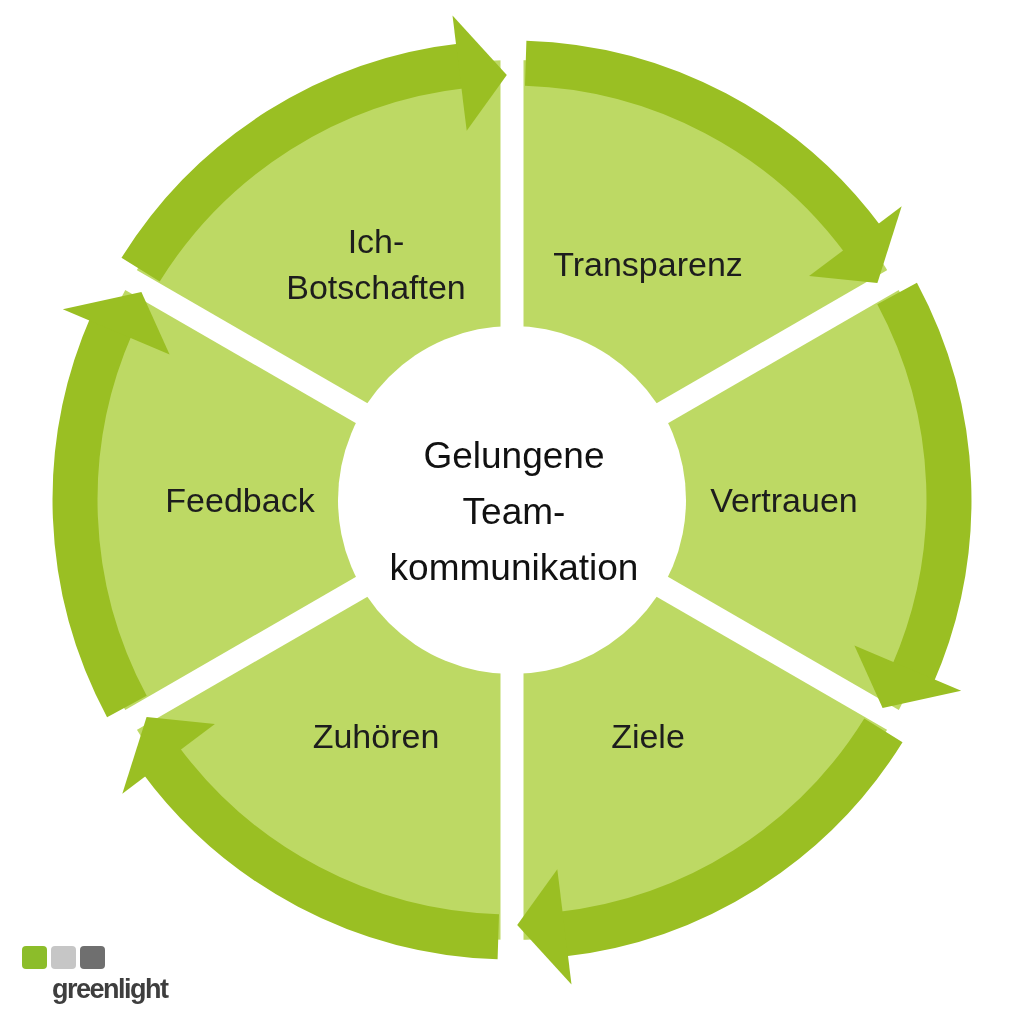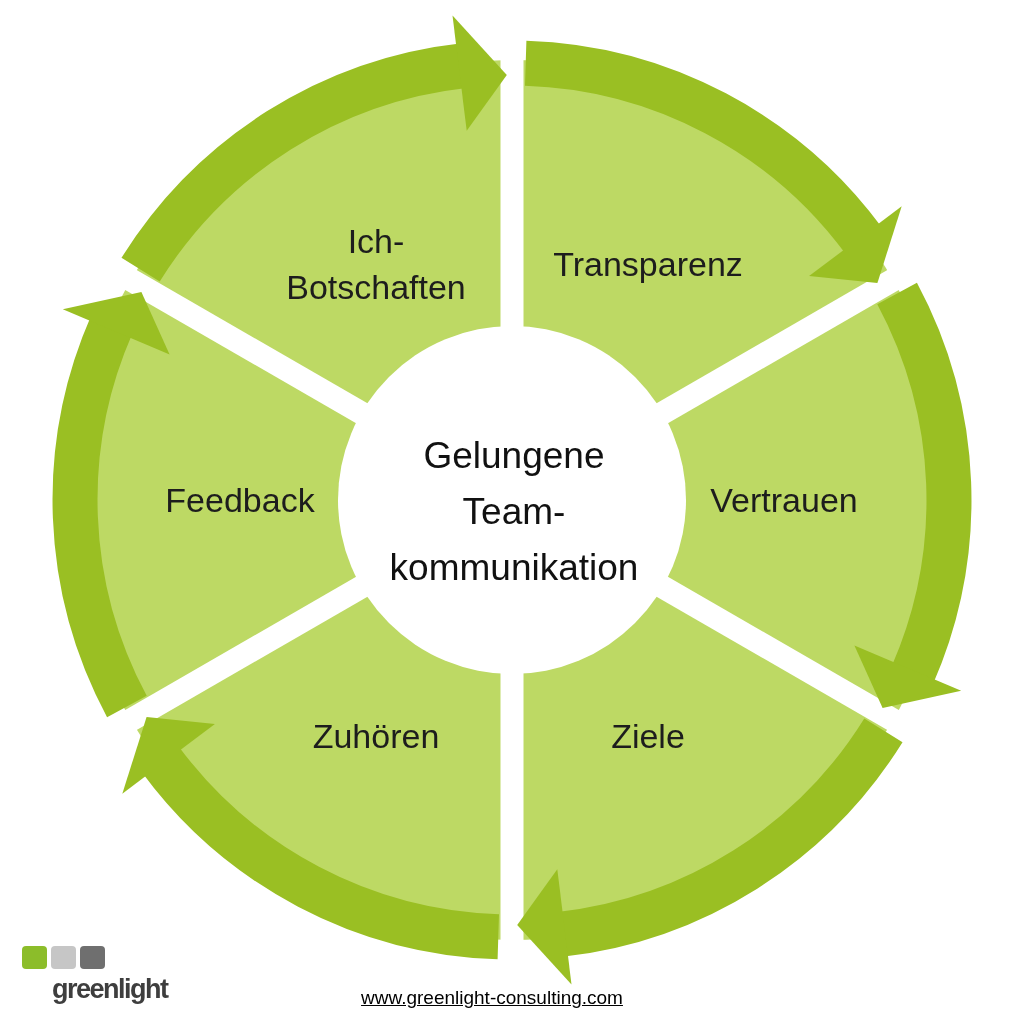--- a/index.html
+++ b/index.html
@@ -63,15 +63,14 @@
 
   <div class="logo">
     <div class="logo-squares">
       <span class="logo-square" style="background: rgb(140, 189, 42);"></span>
       <span class="logo-square" style="background: rgb(198, 198, 198);"></span>
       <span class="logo-square" style="background: rgb(111, 111, 111);"></span>
     </div>
     <div class="logo-text">greenlight</div>
   </div>
 
-  <a class="site-url">www.greenlight-consulting.com</a>
 
 </div>
 
 </body></html>

